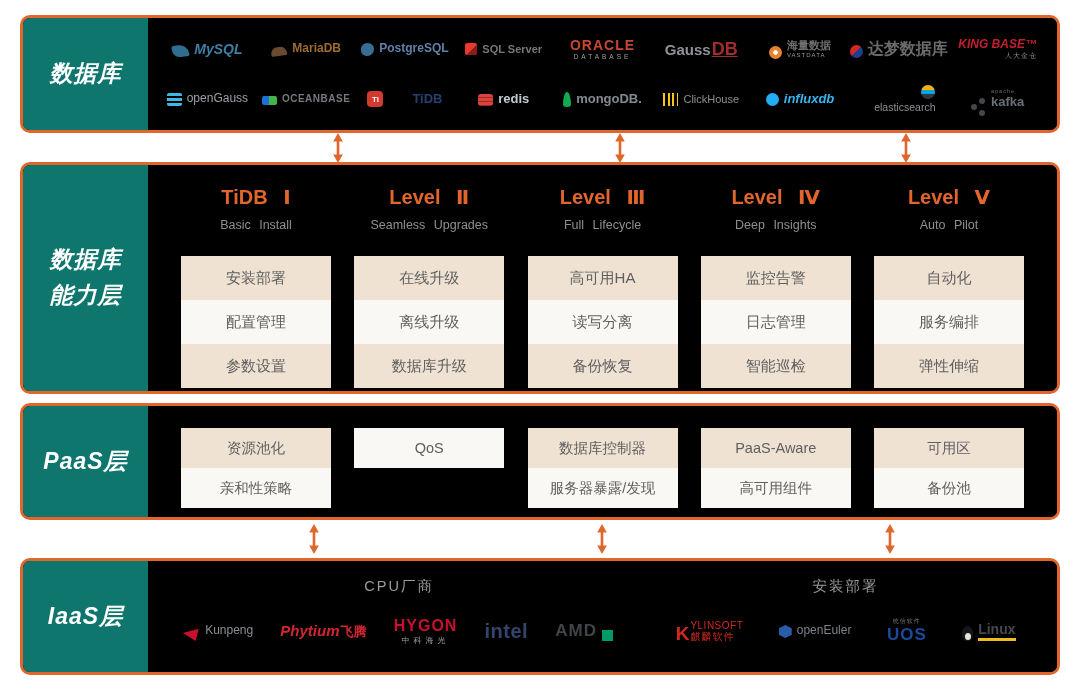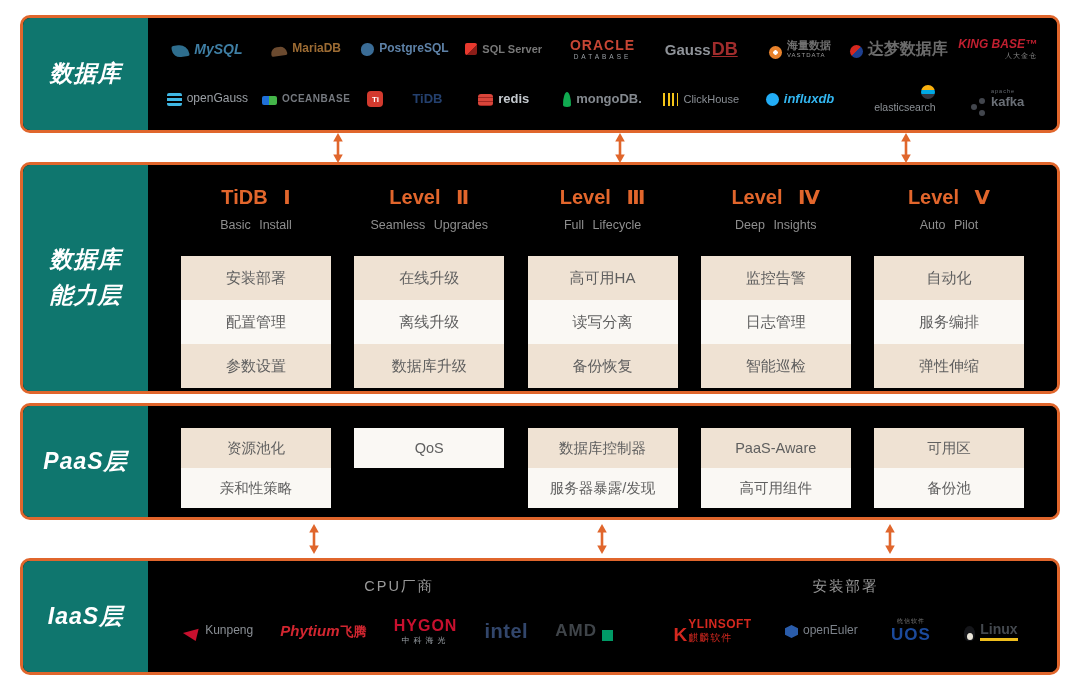--- a/index.html
+++ b/index.html
@@ -124,21 +124,21 @@
   .logo--phytium .lmain{color:#D22630;font-weight:bold;font-style:italic;font-size:15px;}
   .logo--phytium .lmain2{color:#D22630;font-size:13px;}
   .logo--hygon .lbody{align-items:center;}
   .logo--hygon .lmain{color:#C8102E;font-weight:800;font-size:16px;letter-spacing:1px;}
   .logo--hygon .lsub{color:#9aa0a6;font-size:8px;letter-spacing:4px;}
   .logo--intel .lmain{color:#32466b;font-weight:600;font-size:20px;letter-spacing:.5px;}
   .licon--amd{width:11px;height:11px;background:#009A66;}
   .logo--amd .lmain{color:#3f4449;font-weight:800;font-size:17px;letter-spacing:1px;}
   .licon--kylinsoft{width:auto;height:auto;color:#D5281F;font-weight:800;font-size:19px;line-height:1;}
   .logo--kylinsoft{gap:1px;}
-  .logo--kylinsoft .lmain{color:#D5281F;font-weight:bold;font-size:12px;letter-spacing:.5px;}
+  .logo--kylinsoft .lmain{color:#D5281F;font-weight:normal;font-size:10px;letter-spacing:.5px;}
   .logo--kylinsoft .lsub{color:#D5281F;font-size:10px;letter-spacing:1px;}
   .licon--openeuler{width:13px;height:13px;background:#2A5CAA;clip-path:polygon(50% 0,100% 25%,100% 75%,50% 100%,0 75%,0 25%);}
   .logo--openeuler .lmain{color:#7c828a;font-size:12px;}
   .logo--uos .lbody{align-items:center;}
   .logo--uos .lmain{color:#1B4A9C;font-weight:900;font-size:17px;letter-spacing:1px;}
   .logo--uos .lsub{color:#777;font-size:6px;letter-spacing:1px;}
   .licon--linux{width:11px;height:15px;background:#15161a;border-radius:50% 50% 42% 42%;}
   .licon--linux::after{content:"";position:absolute;left:2.5px;bottom:1px;width:6px;height:7px;background:#e9e4d8;border-radius:50%;}
   .logo--linux .lmain{color:#44494f;font-weight:bold;font-size:14px;border-bottom:3px solid #EFBE1D;}
 </style>

